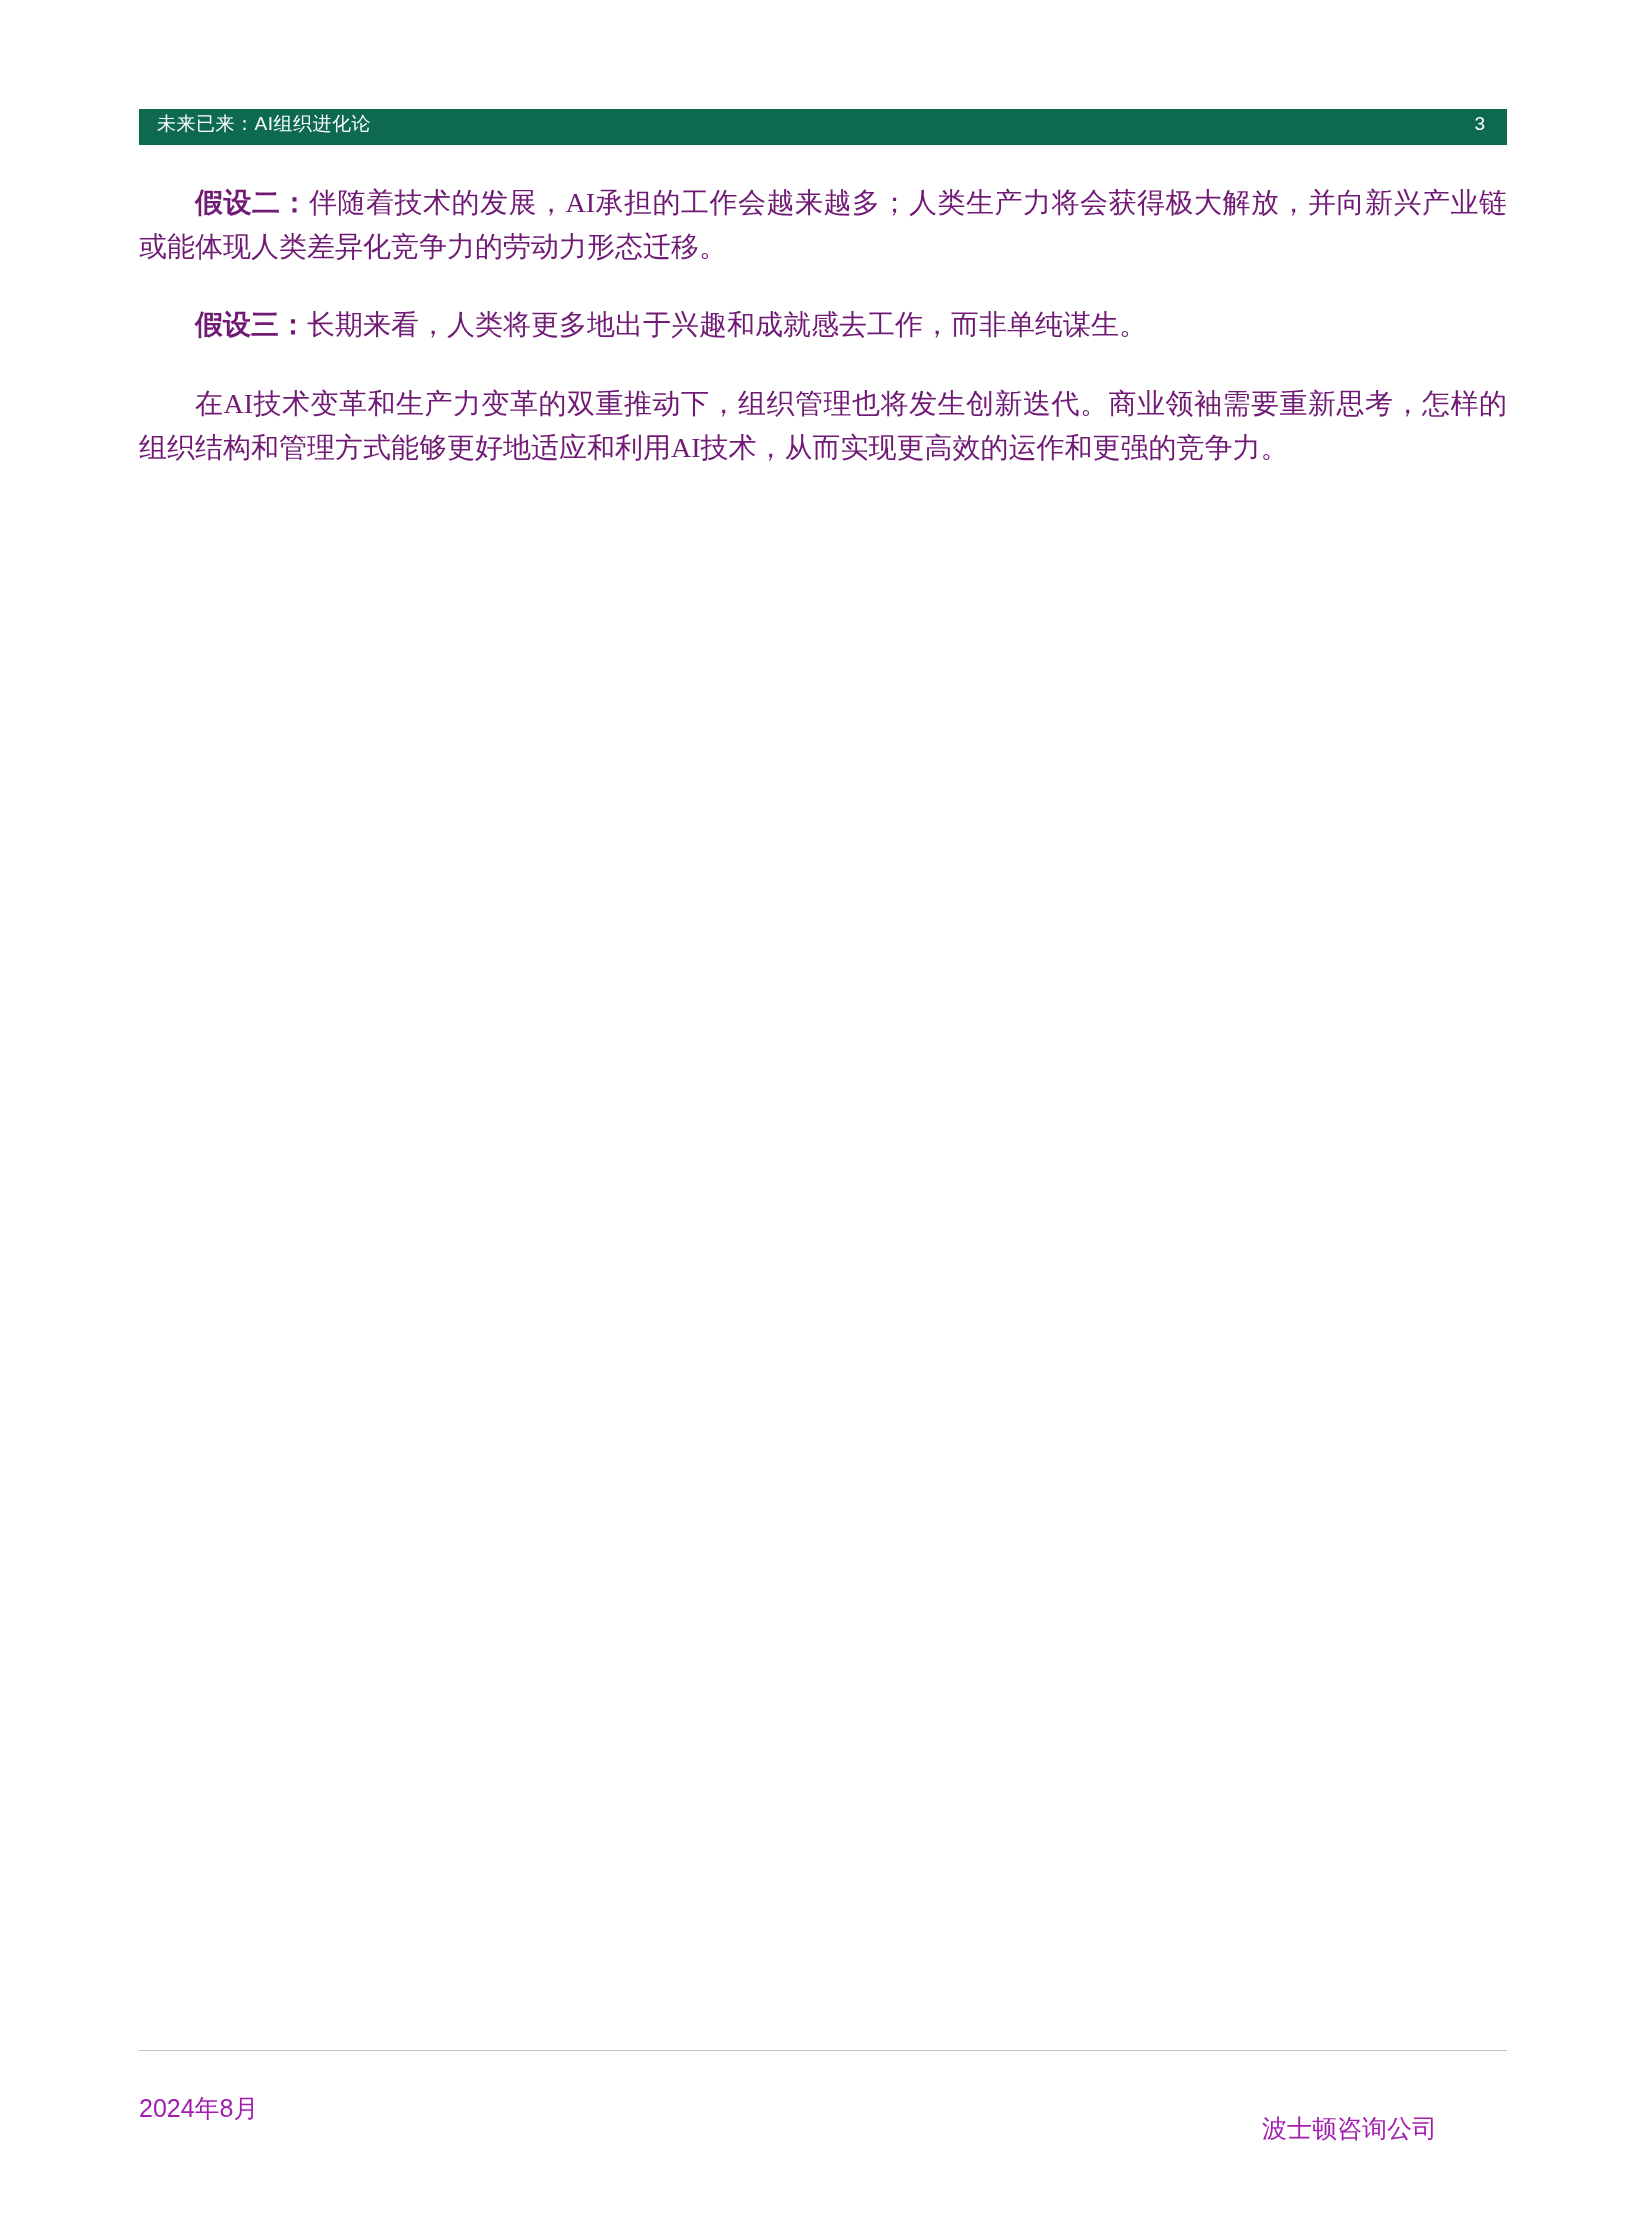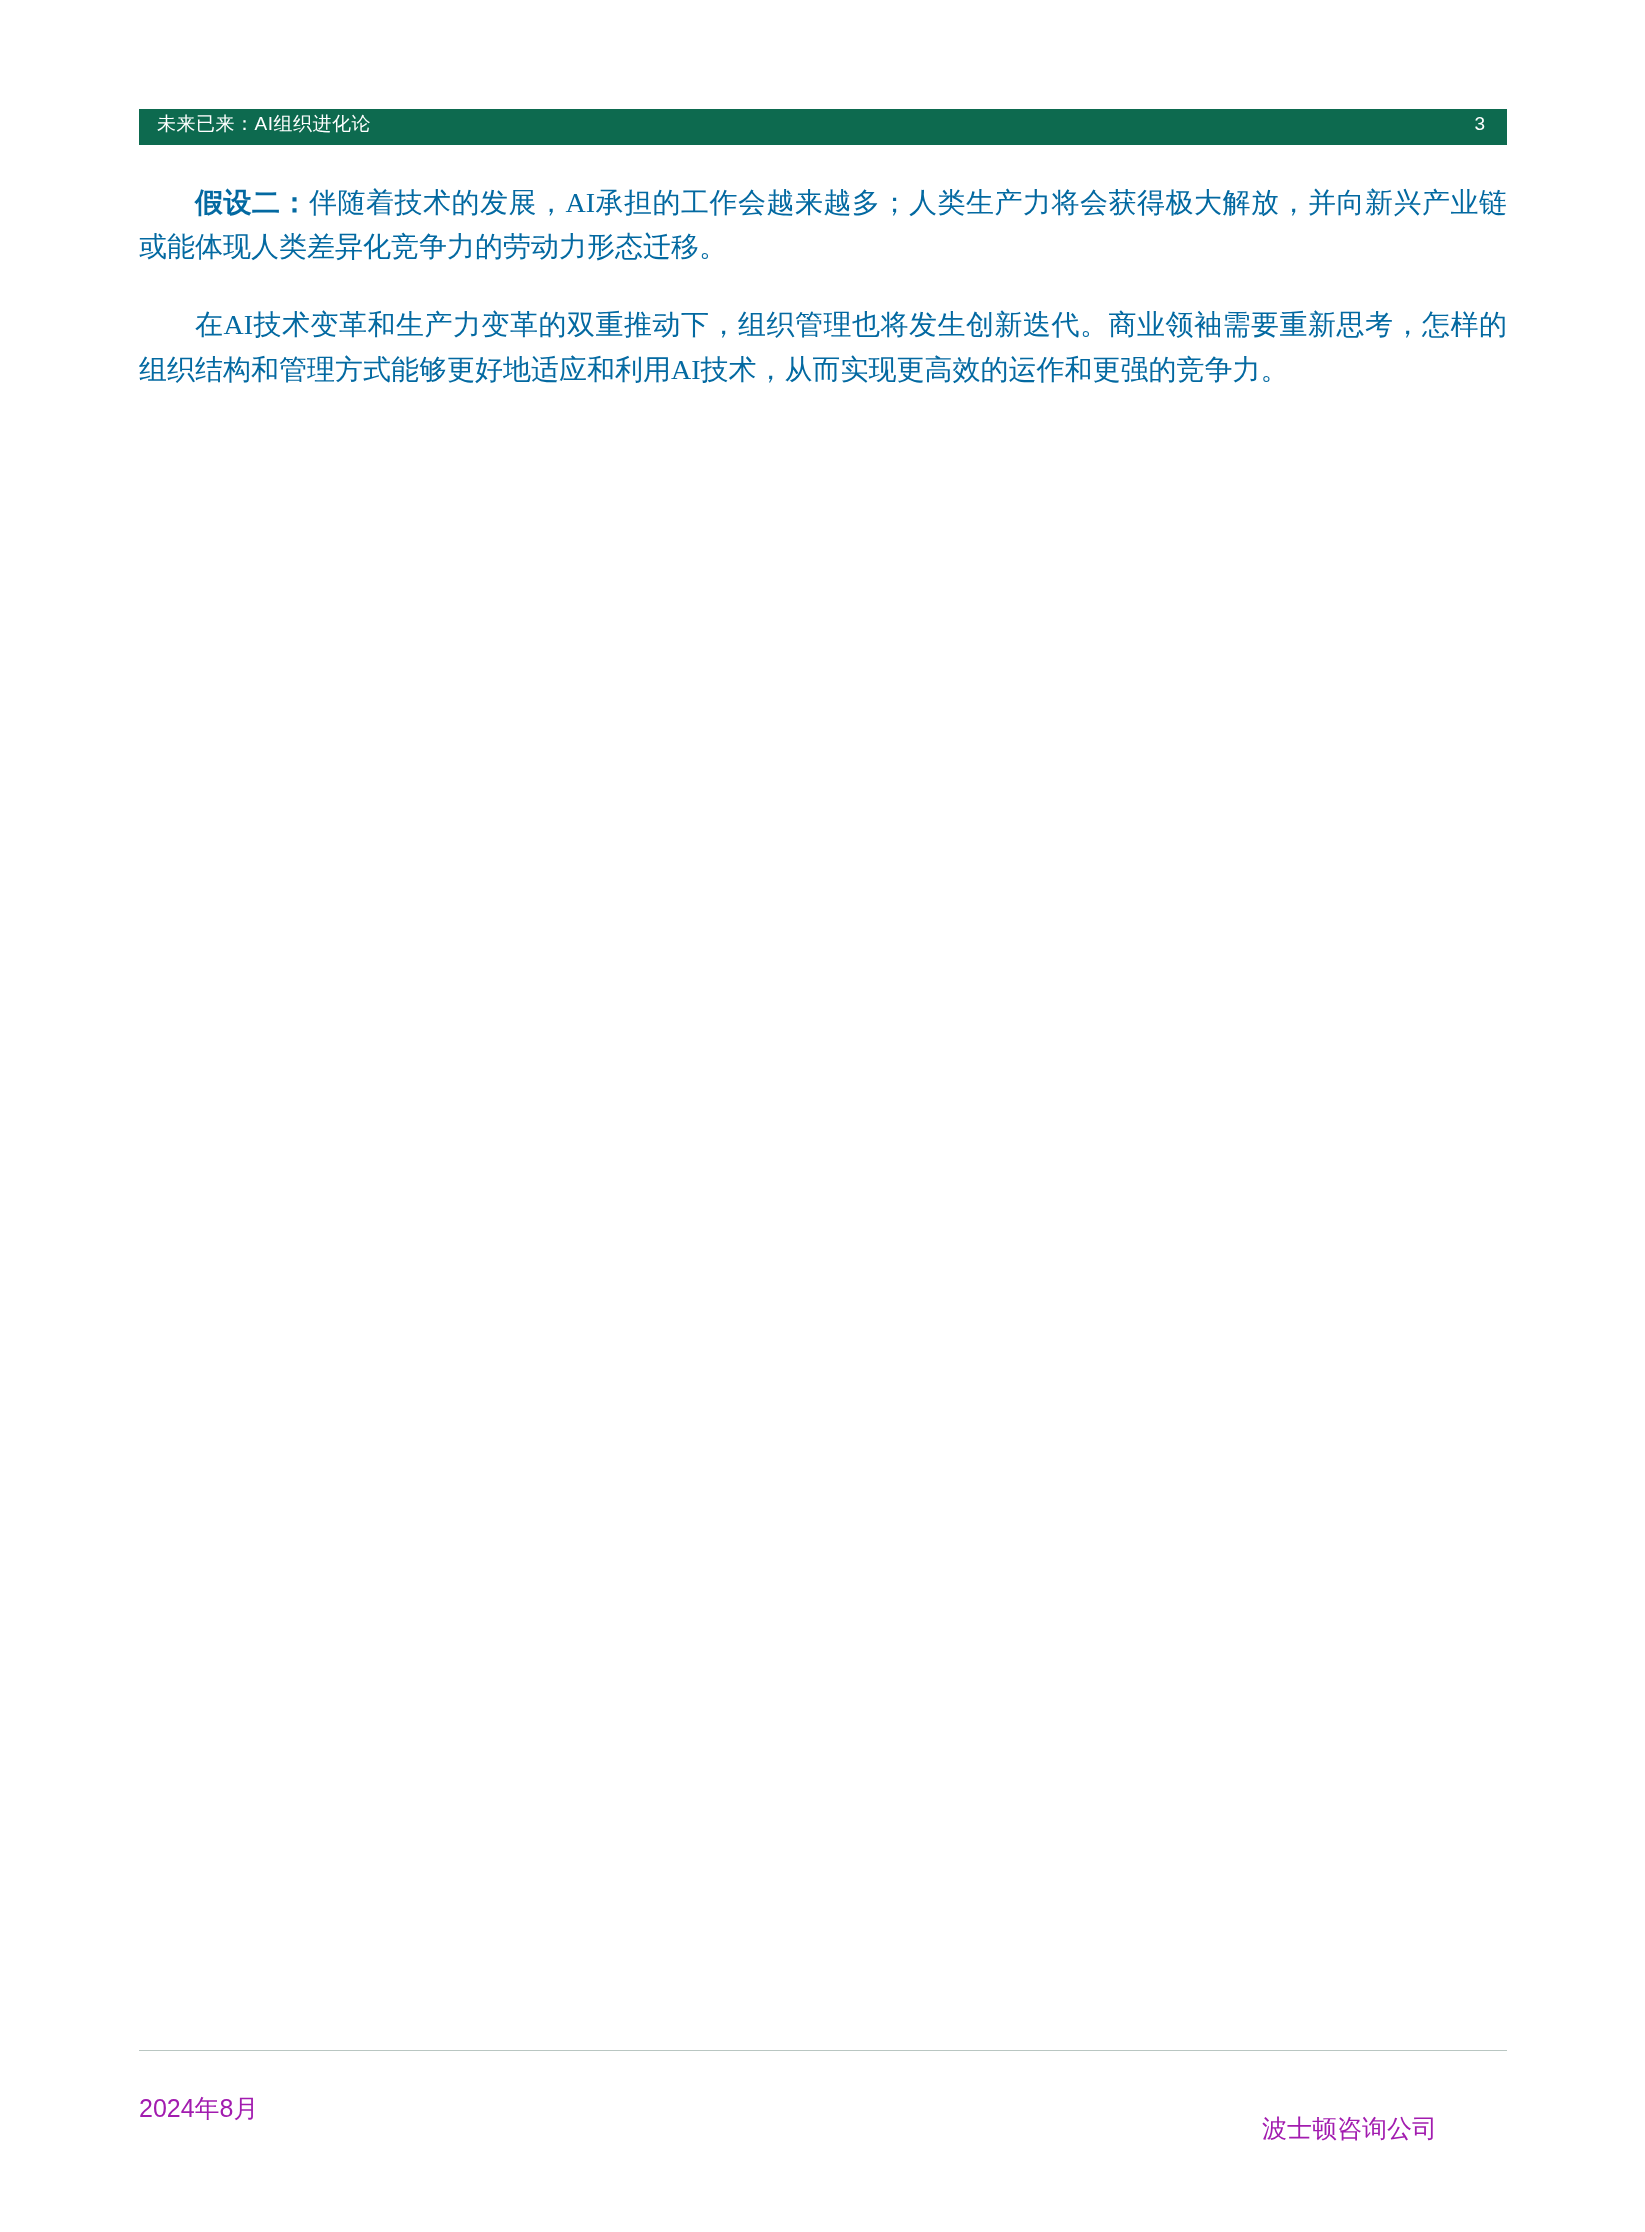--- a/index.html
+++ b/index.html
@@ -52,21 +52,21 @@
   
   .content {
     position: absolute;
     left: 139px;
     top: 181px;
     width: 1368px;
   }
   .para {
     font-size: 28px;
     line-height: 1.58;
-    color: #0369a1;
+    color: #701a75;
     text-align: justify;
     text-justify: inter-ideograph;
     margin: 0 0 34px 0;
     text-indent: 56px;
   }
   .para:last-child {
     margin-bottom: 16px;
   }
   .para .lead {
     font-weight: bold;
@@ -111,20 +111,23 @@
     <span class="header-title">未来已来：AI组织进化论</span>
     <span class="header-page-number">3</span>
   </div>
 
   <div class="content">
 
     <p class="para">
       <span class="lead">假设二：</span><span class="para-body">伴随着技术的发展，AI承担的工作会越来越多；人类生产力将会获得极大解放，并向新兴产业链或能体现人类差异化竞争力的劳动力形态迁移。</span>
     </p>
 
+    <p class="para">
+      <span class="lead">假设三：</span><span class="para-body">长期来看，人类将更多地出于兴趣和成就感去工作，而非单纯谋生。</span>
+    </p>
 
     <p class="para">
       <span class="lead"></span><span class="para-body">在AI技术变革和生产力变革的双重推动下，组织管理也将发生创新迭代。商业领袖需要重新思考，怎样的组织结构和管理方式能够更好地适应和利用AI技术，从而实现更高效的运作和更强的竞争力。</span>
     </p>
 
   </div>
 
   <div class="footer-rule"></div>
 
   <div class="footer">

